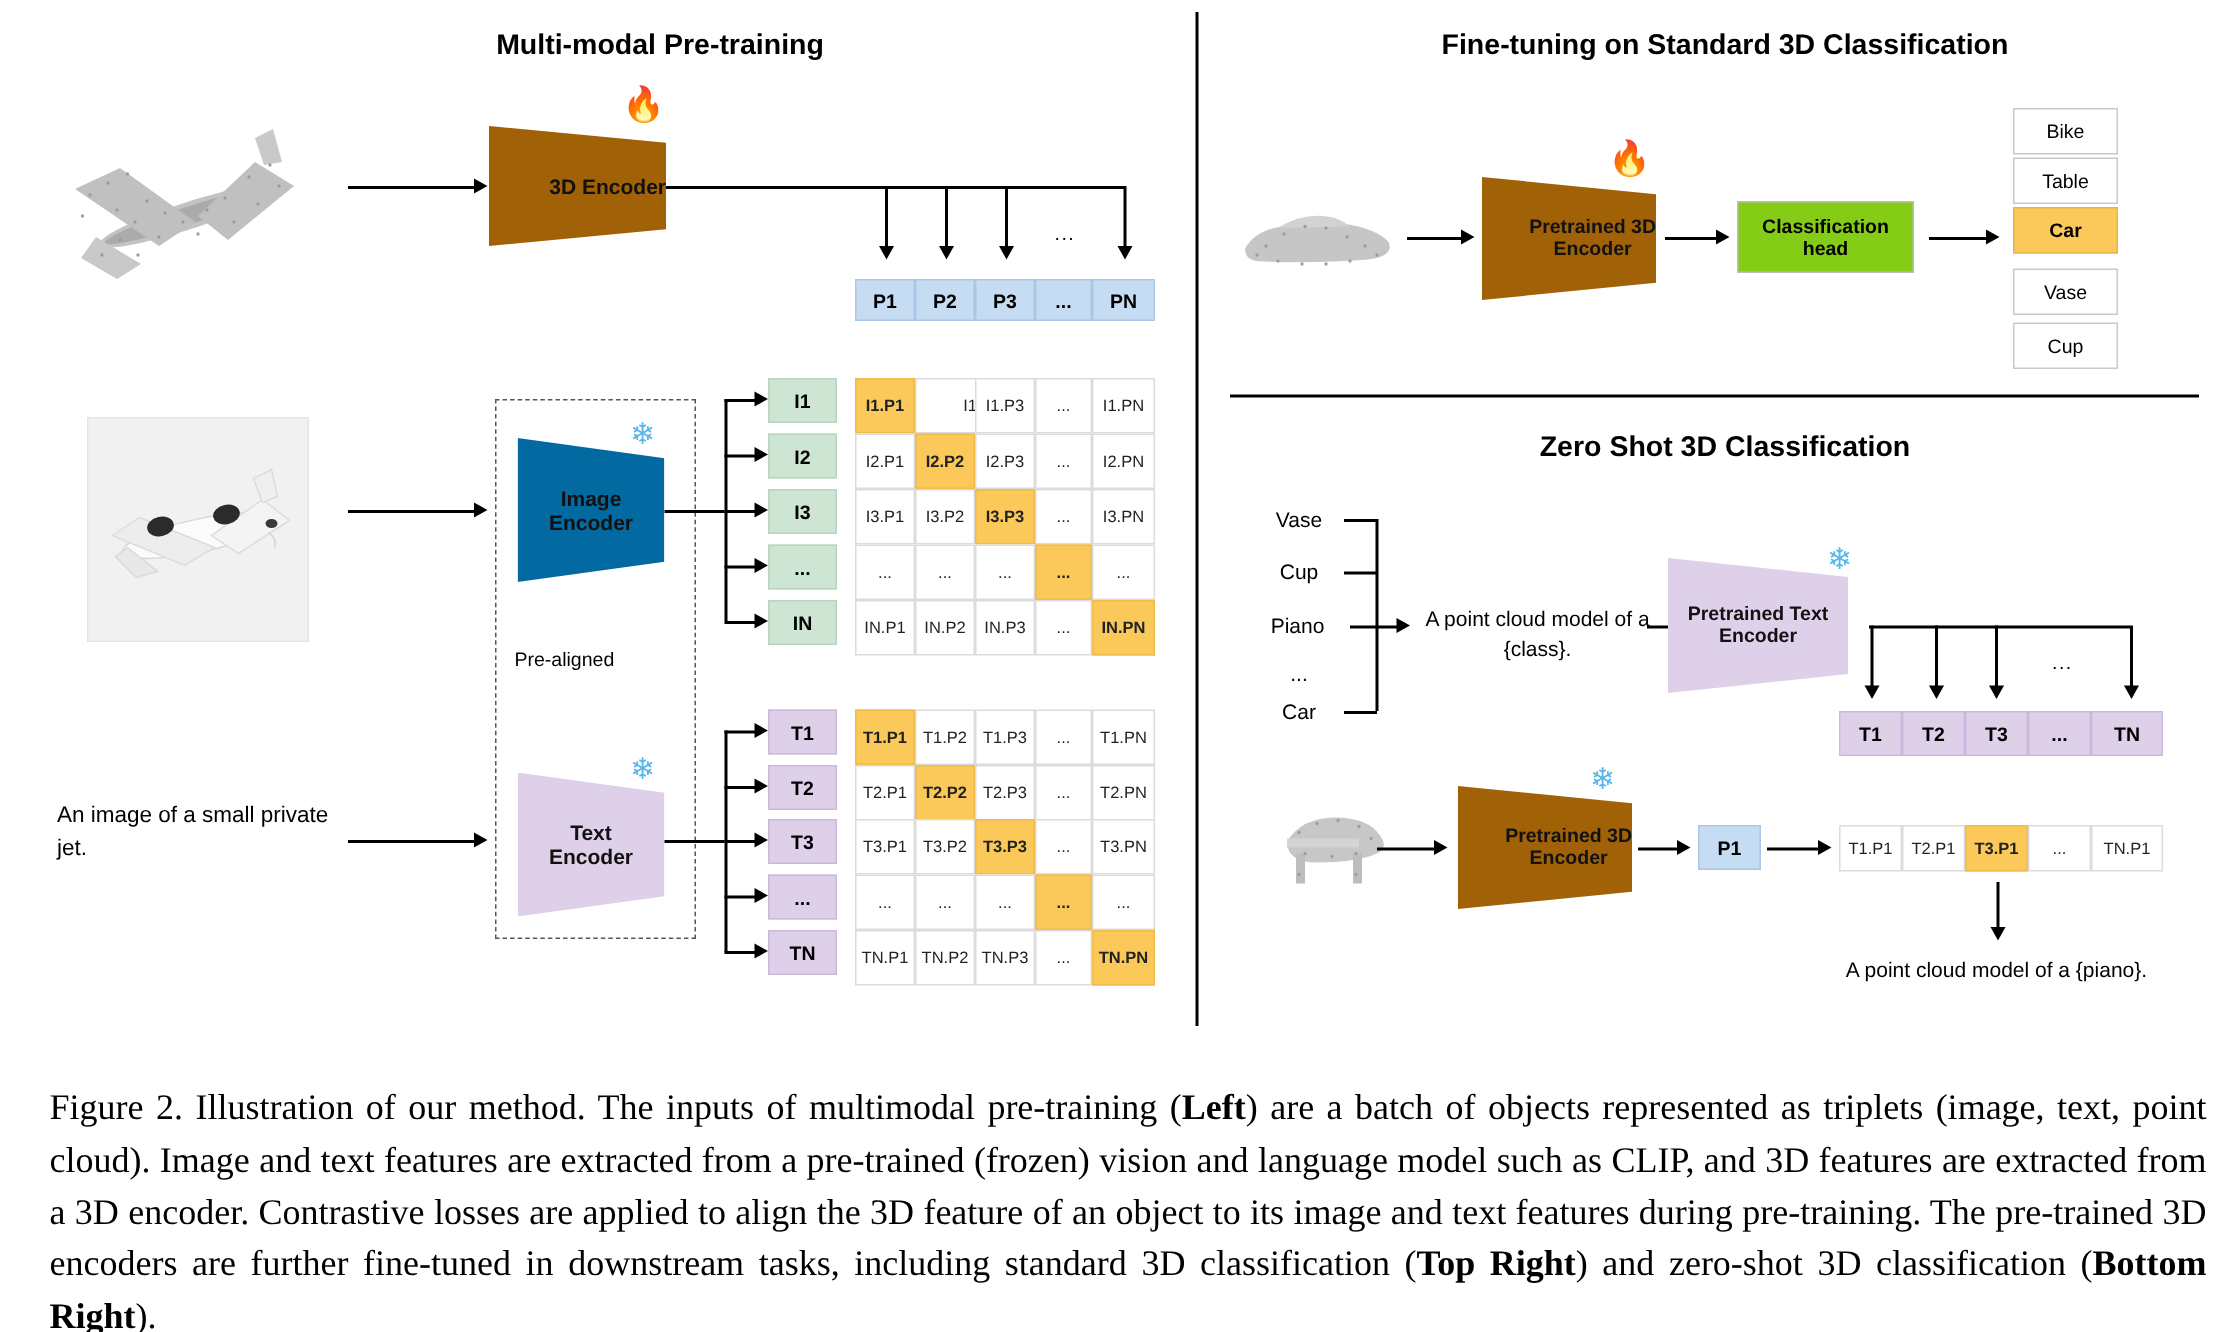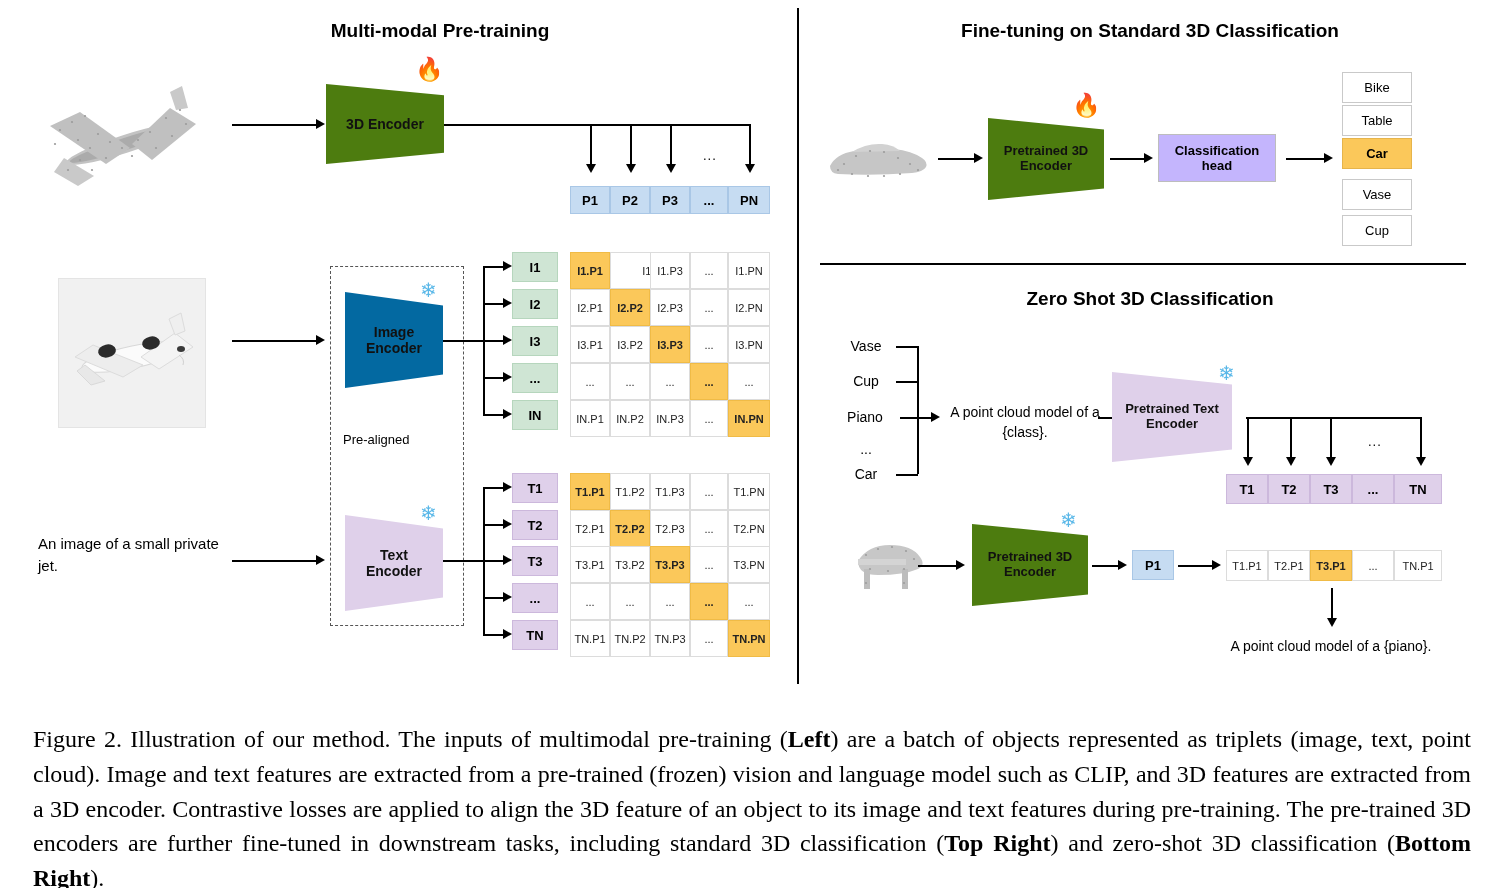--- a/index.html
+++ b/index.html
@@ -41,21 +41,21 @@
     position: absolute;
     display: flex;
     align-items: center;
     justify-content: center;
     text-align: center;
     font-weight: bold;
     font-size: 14px;
     line-height: 1.15;
     color: #111;
   }
-  .trap-blue  { background: #4d7c0f; }
+  .trap-blue  { background: #a16207; justify-content: flex-end; }
   .trap-green { background: #0369a1; }
   .trap-purple{ background: #dfd0ea; }
   .trap-right {                      
     clip-path: polygon(0 0, 100% 14%, 100% 86%, 0 100%);
   }
 
   
   .box {
     position: absolute;
     box-sizing: border-box;
@@ -64,21 +64,21 @@
     justify-content: center;
     text-align: center;
     font-size: 13px;
     border: 1px solid #b9b9b9;
     background: #fff;
   }
   .box-blue   { background: #c6dcf2; border-color: #a9c7e6; font-weight: bold; }
   .box-green  { background: #cfe5d4; border-color: #b6d6bd; font-weight: bold; }
   .box-purple { background: #dfd0ea; border-color: #ccb8dc; font-weight: bold; }
   .box-orange { background: #fbc85a; border-color: #e6b44b; font-weight: bold; }
-  .box-gray   { background: #c4b5fd; border-color: #bdbdbd; font-weight: bold; }
+  .box-gray   { background: #84cc16; border-color: #bdbdbd; font-weight: bold; }
   .box-plain  { background: #fff; border-color: #c9c9c9; }
 
   .cell {
     position: absolute;
     box-sizing: border-box;
     display: flex;
     align-items: center;
     justify-content: center;
     font-size: 11px;
     color: #222;

